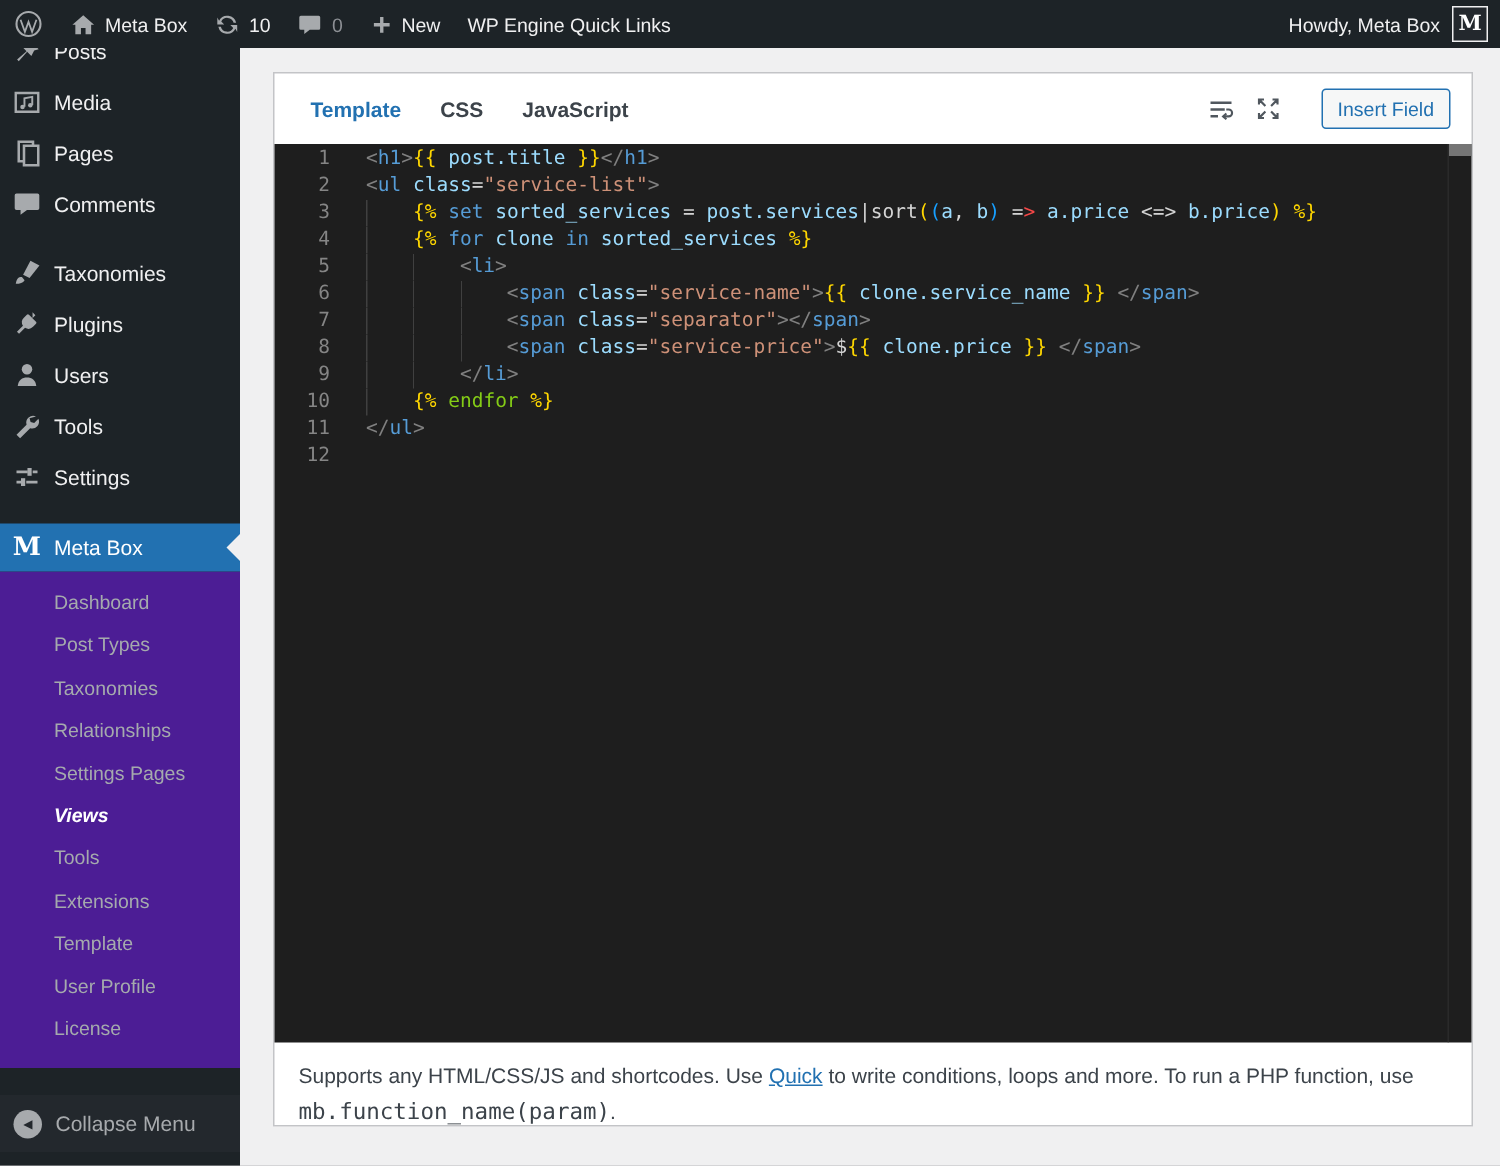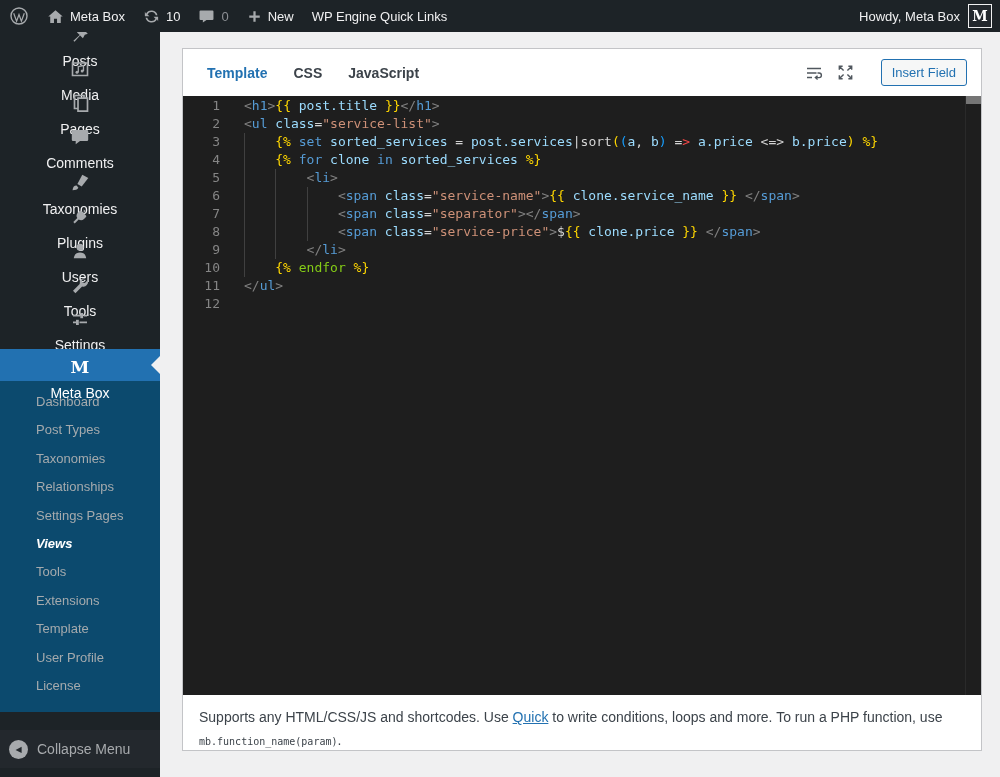--- a/index.html
+++ b/index.html
@@ -17,31 +17,31 @@
   .ab-right { margin-left:auto; display:flex; align-items:center; gap:8px; padding-right:8px; }
   .ab-avatar { width:24px; height:24px; background:#23282d; border:1px solid #f0f0f1;
     display:flex; align-items:center; justify-content:center;
     font-family:"DejaVu Serif", serif; font-weight:bold; font-size:14px; color:#fff; }
 
   
   #sidebar { position:absolute; left:0; top:32px; width:160px; height:745px;
     background:#1d2327; overflow:hidden; z-index:20; }
   #admin-menu { list-style:none; margin-top:-15px; }
   .mi { height:34px; display:flex; align-items:center; color:#f0f0f1;
-    font-size:14px; cursor:pointer; position:relative;flex-direction:column; }
+    font-size:14px; cursor:pointer; position:relative; }
   .mi .mi-icon { width:36px; display:flex; justify-content:center; align-items:center;
     color:#a7aaad; flex:0 0 36px; }
   .mi-sep { pointer-events:none; }
   .mi-active { background:#2271b1; color:#fff; height:32px; }
   .mi-active .mi-icon { color:#fff; }
   .mi-active::after { content:""; position:absolute; right:0; top:50%;
     margin-top:-9px; border:9px solid transparent; border-right-color:#f0f0f1;
     border-right-width:9px; border-left-width:0; }
   .mb-m { font-family:"DejaVu Serif", serif; font-weight:bold; font-size:17px; line-height:1; }
-  #mb-submenu { list-style:none; background:#0c4a6e; padding:7px 0 12px; }
+  #mb-submenu { list-style:none; background:#4c1d95; padding:7px 0 12px; }
   #mb-submenu li { padding:5px 12px 5px 36px; font-size:13px; line-height:18.4px;
     color:#a5aaad; cursor:pointer; }
   #mb-submenu li.current { color:#fff; font-weight:bold;font-style:italic; }
   #collapse-wrap { position:absolute; left:0; top:698px; width:160px; height:38px;
     background:#23282d; display:flex; align-items:center; cursor:pointer; }
   .collapse-circle { width:19px; height:19px; border-radius:50%; background:#a7aaad;
     color:#23282d; display:flex; align-items:center; justify-content:center;
     font-size:8px; margin:0 9px 0 9px; }
   #collapse-label { color:#a7aaad; font-size:14px; }
 
@@ -68,21 +68,21 @@
   .ln { flex:0 0 61px; padding-right:24px; text-align:right; color:#858585; }
   .iu { display:inline-block; width:4ch; box-shadow:inset 1px 0 0 #404040; }
   #sb-track { position:absolute; top:0; right:0; width:16px; height:100%;
     border-left:1px solid #2a2a2a; }
   #sb-thumb { position:absolute; top:0; right:0; width:15px; height:8px;
     background:#757575; cursor:pointer; }
 
   
   .panel-footer { padding:11px 16px; font-size:14px; color:#3c434a; line-height:1.62; }
   .panel-footer a { color:#2271b1; text-decoration:underline; cursor:pointer; }
-  .panel-footer code { font-family:"DejaVu Sans Mono", monospace; font-size:10px; }
+  .panel-footer code { font-family:"DejaVu Sans Mono", monospace; font-size:15px; }
 </style>
 </head>
 <body>
 
 <div id="adminbar">
   <span class="ab-item">
     <svg width="20" height="20" viewBox="0 0 20 20" fill="none" stroke="#a7aaad" stroke-width="1.4">
       <circle cx="10" cy="10" r="8"></circle>
       <path d="M4.7 7.2l2.9 8 2.4-6.6 2.4 6.6 2.9-8" stroke-width="1.2"></path>
     </svg>

